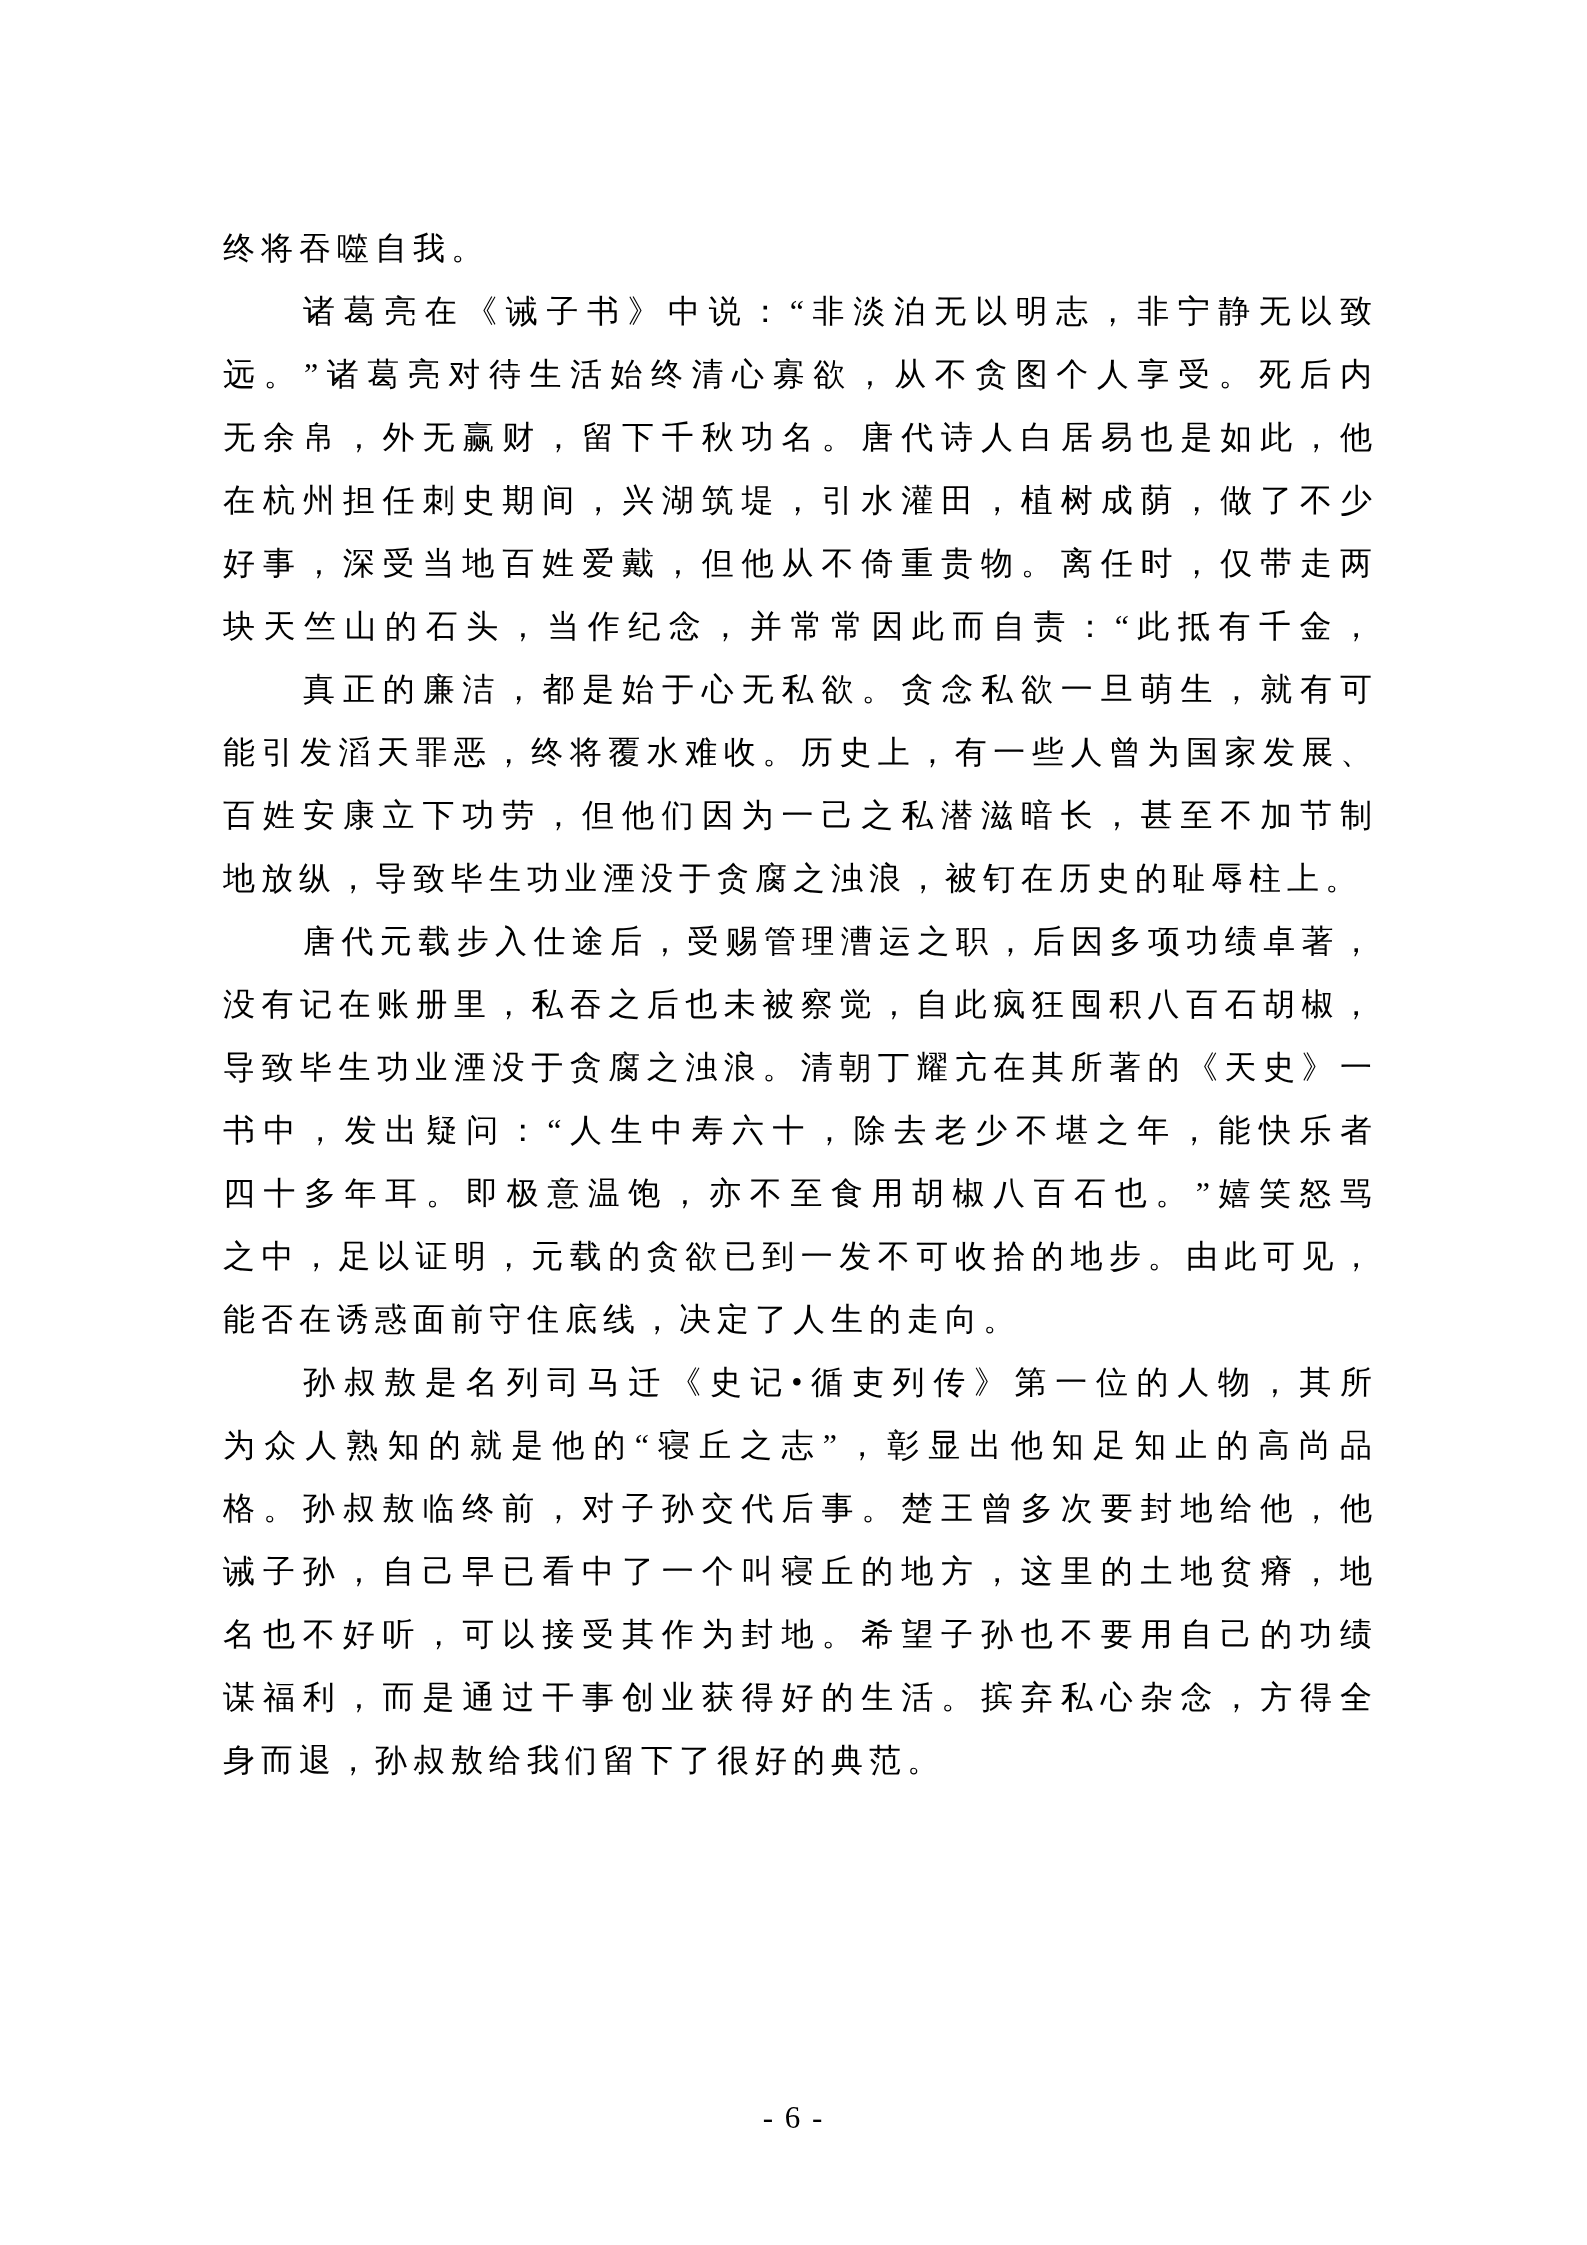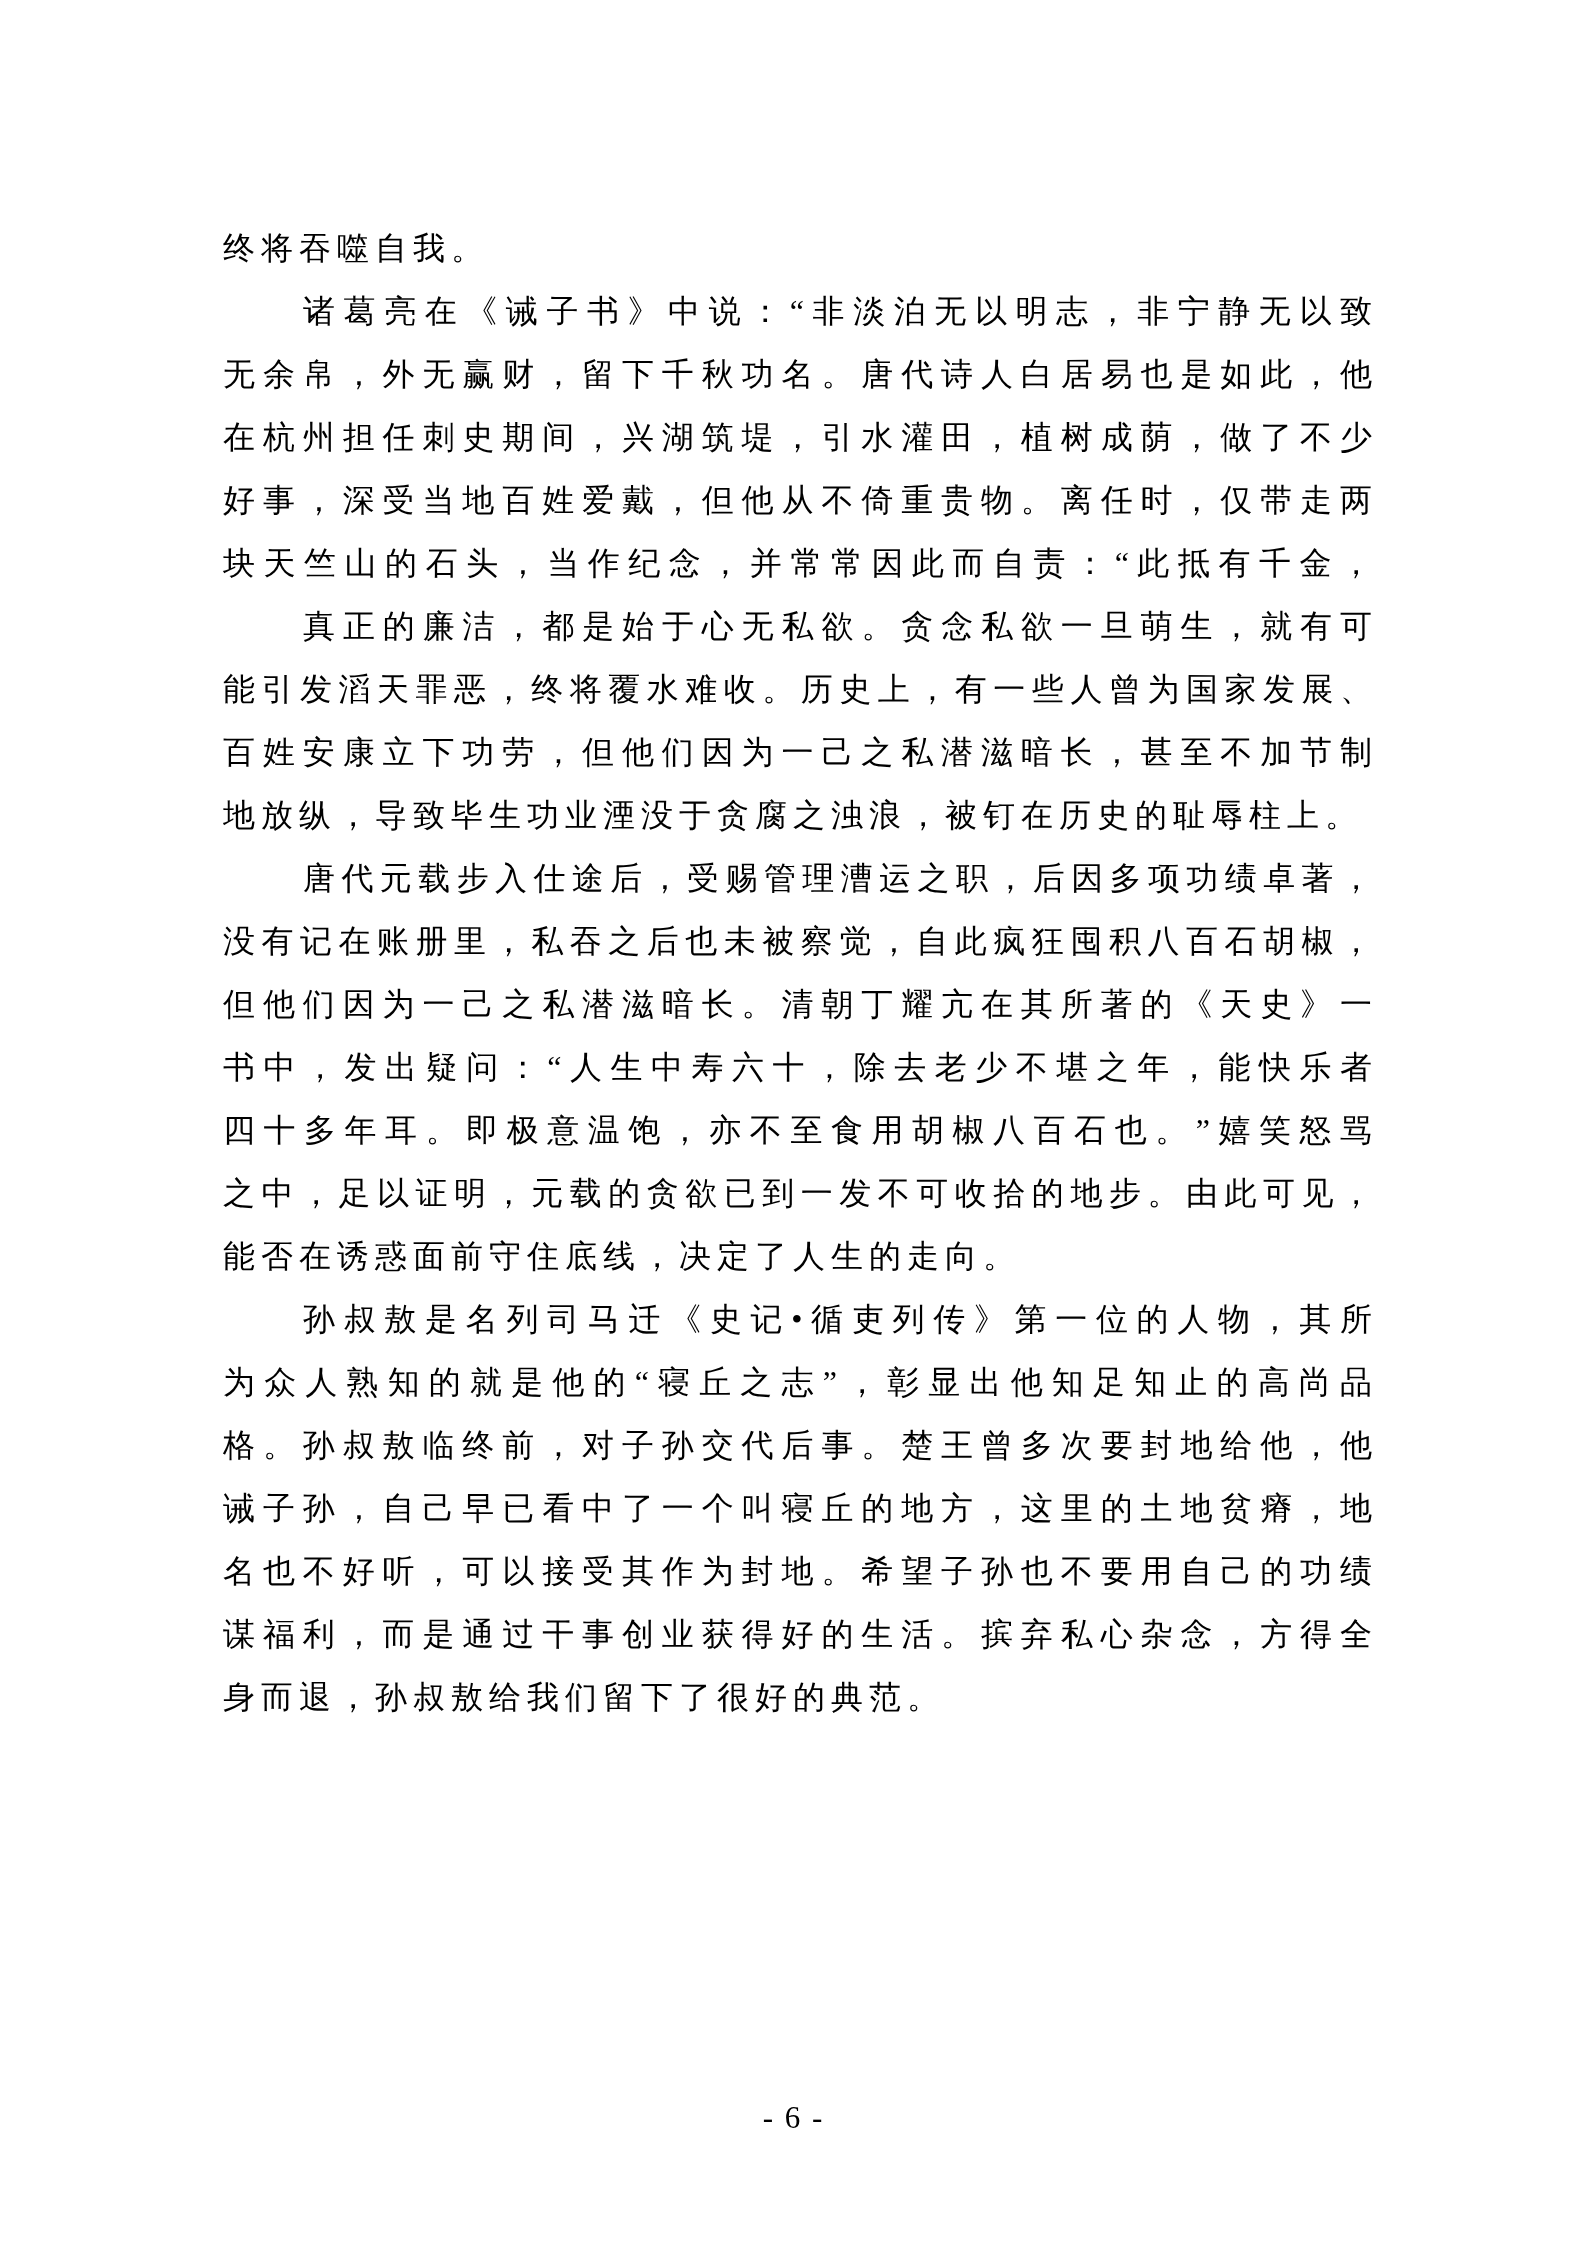--- a/index.html
+++ b/index.html
@@ -63,35 +63,36 @@
 </head>
 <body>
 
 <div class="page">
   <div class="text-block">
       <div class="paragraph">
         <div class="line last">终将吞噬自我。</div>
       </div>
       <div class="paragraph">
         <div class="line full indent">诸葛亮在《诫子书》中说：“非淡泊无以明志，非宁静无以致</div>
+        <div class="line full">远。”诸葛亮对待生活始终清心寡欲，从不贪图个人享受。死后内</div>
         <div class="line full">无余帛，外无赢财，留下千秋功名。唐代诗人白居易也是如此，他</div>
         <div class="line full">在杭州担任刺史期间，兴湖筑堤，引水灌田，植树成荫，做了不少</div>
         <div class="line full">好事，深受当地百姓爱戴，但他从不倚重贵物。离任时，仅带走两</div>
         <div class="line full">块天竺山的石头，当作纪念，并常常因此而自责：“此抵有千金，</div>
       </div>
       <div class="paragraph">
         <div class="line full indent">真正的廉洁，都是始于心无私欲。贪念私欲一旦萌生，就有可</div>
         <div class="line full">能引发滔天罪恶，终将覆水难收。历史上，有一些人曾为国家发展、</div>
         <div class="line full">百姓安康立下功劳，但他们因为一己之私潜滋暗长，甚至不加节制</div>
         <div class="line last">地放纵，导致毕生功业湮没于贪腐之浊浪，被钉在历史的耻辱柱上。</div>
       </div>
       <div class="paragraph">
         <div class="line full indent">唐代元载步入仕途后，受赐管理漕运之职，后因多项功绩卓著，</div>
         <div class="line full">没有记在账册里，私吞之后也未被察觉，自此疯狂囤积八百石胡椒，</div>
-        <div class="line full">但他们因为一己之私潜滋暗长。清朝丁耀亢在其所著的《天史》一</div>
+        <div class="line full">导致毕生功业湮没于贪腐之浊浪。清朝丁耀亢在其所著的《天史》一</div>
         <div class="line full">书中，发出疑问：“人生中寿六十，除去老少不堪之年，能快乐者</div>
         <div class="line full">四十多年耳。即极意温饱，亦不至食用胡椒八百石也。”嬉笑怒骂</div>
         <div class="line full">之中，足以证明，元载的贪欲已到一发不可收拾的地步。由此可见，</div>
         <div class="line last">能否在诱惑面前守住底线，决定了人生的走向。</div>
       </div>
       <div class="paragraph">
         <div class="line full indent">孙叔敖是名列司马迁《史记•循吏列传》第一位的人物，其所</div>
         <div class="line full">为众人熟知的就是他的“寝丘之志”，彰显出他知足知止的高尚品</div>
         <div class="line full">格。孙叔敖临终前，对子孙交代后事。楚王曾多次要封地给他，他</div>
         <div class="line full">诫子孙，自己早已看中了一个叫寝丘的地方，这里的土地贫瘠，地</div>

